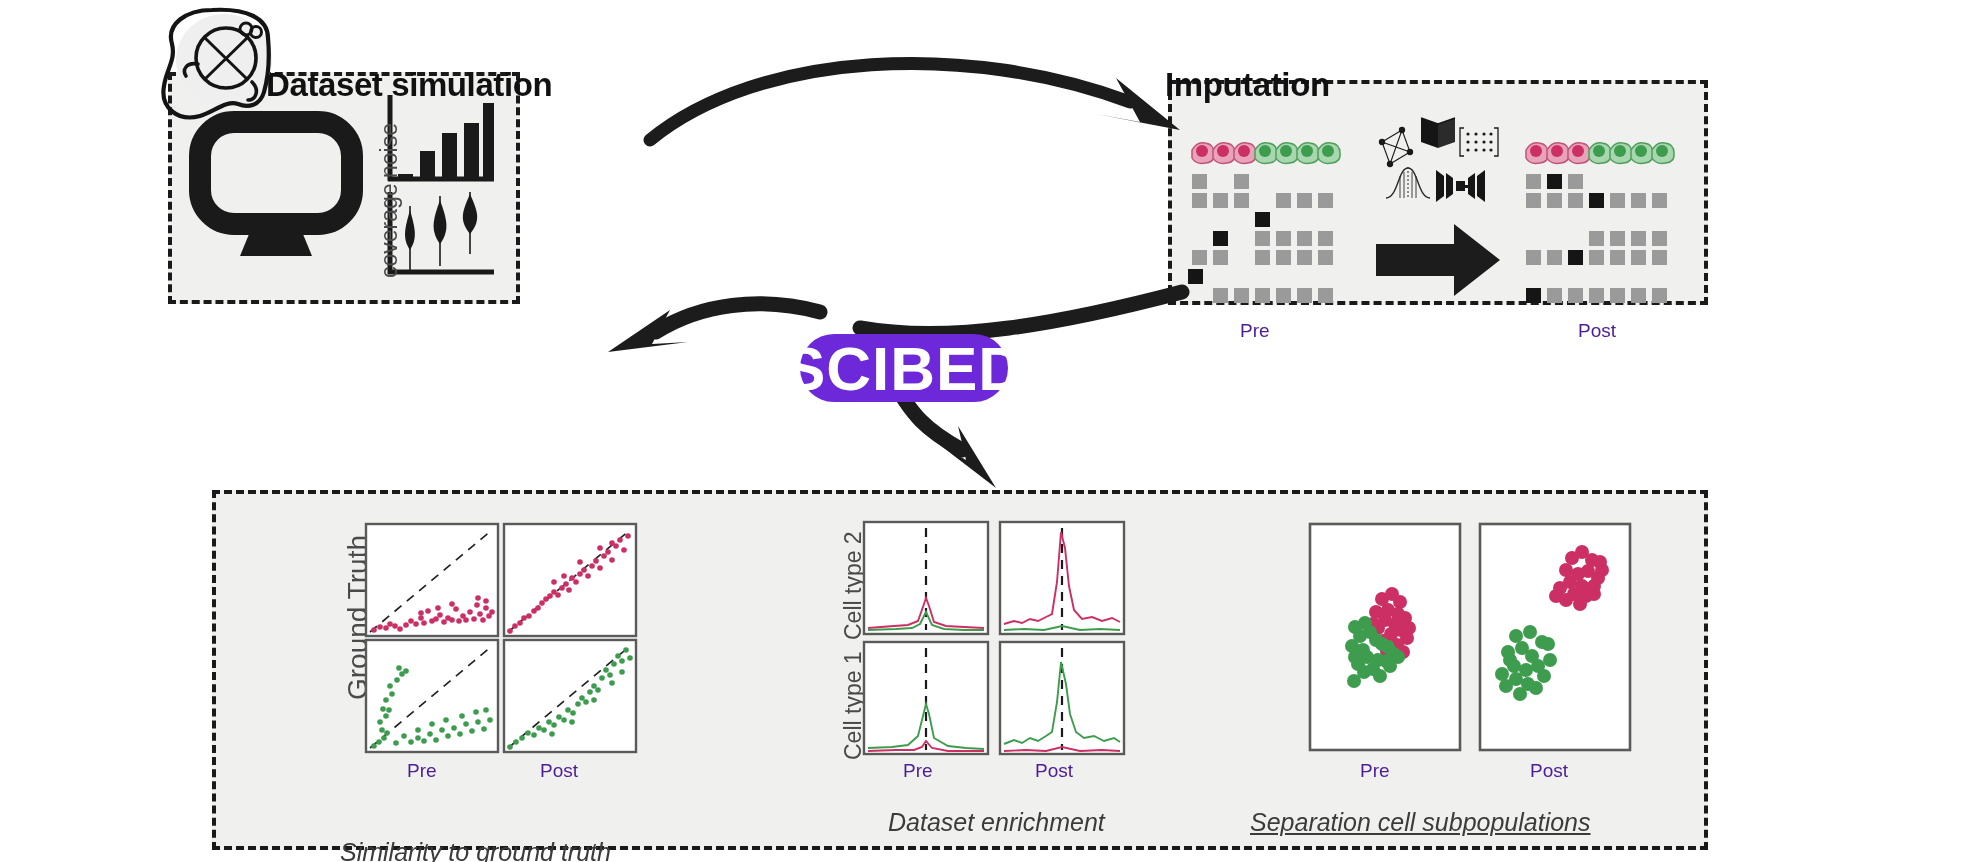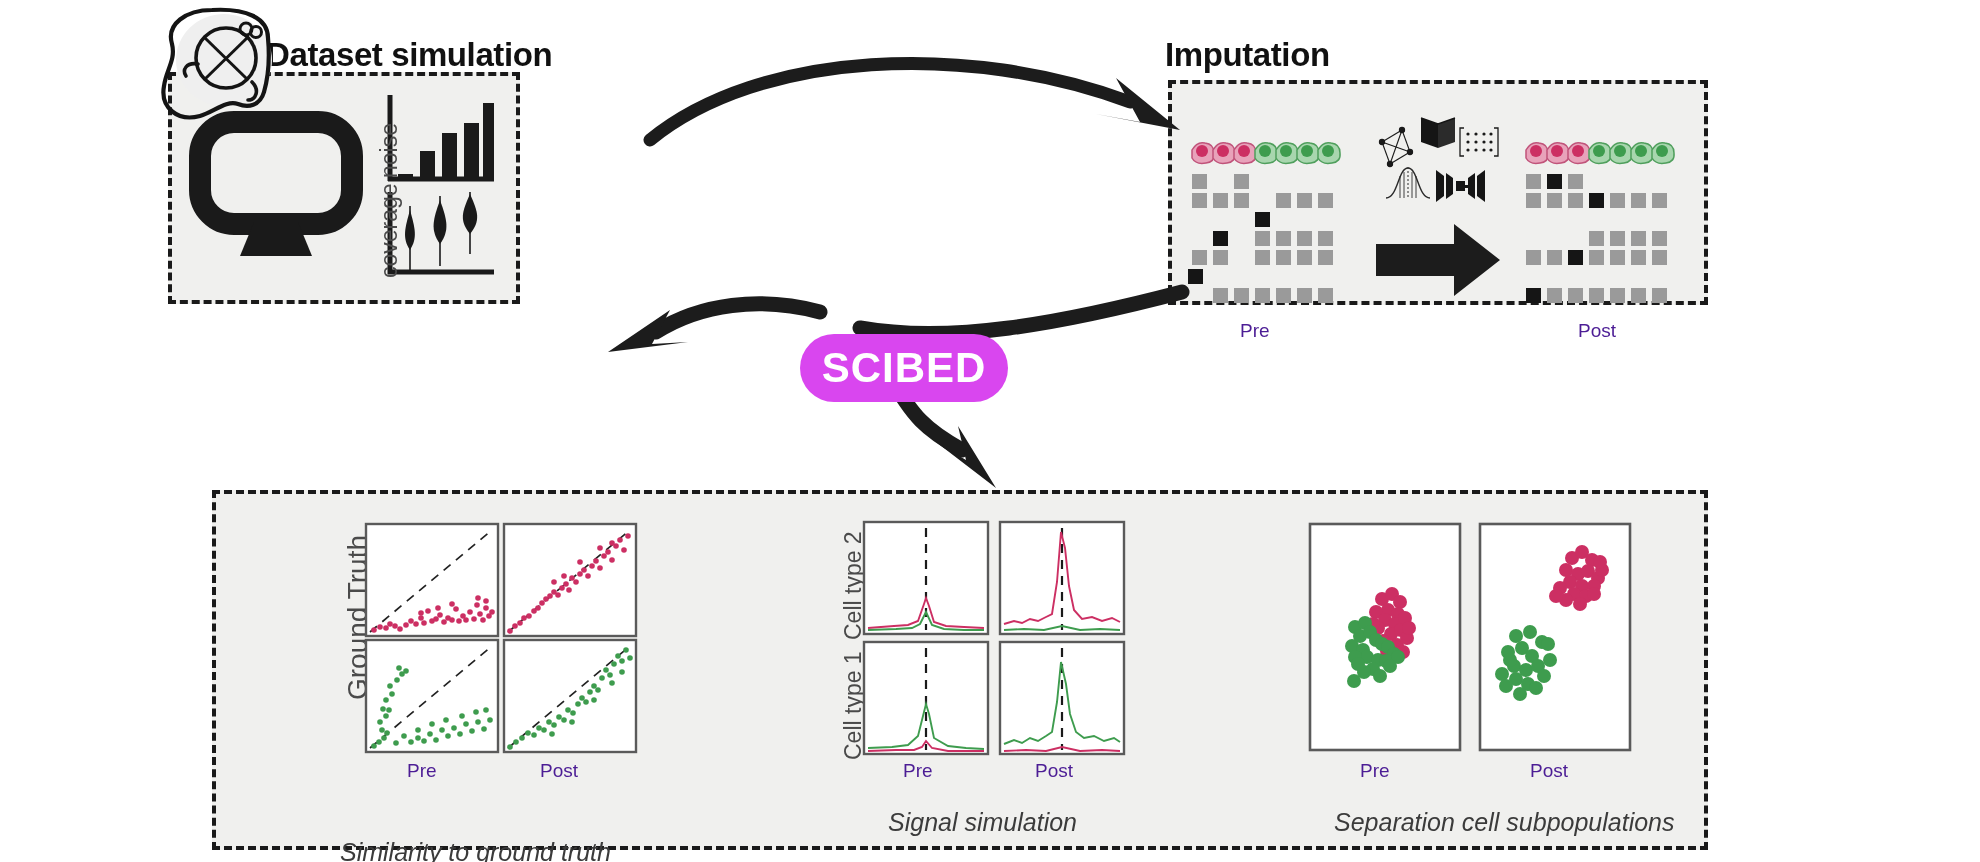--- a/index.html
+++ b/index.html
@@ -6,33 +6,33 @@
   body{width:1980px;height:862px;position:relative;overflow:hidden;
        font-family:"Liberation Sans","DejaVu Sans",sans-serif;}
   .stage{position:absolute;left:0;top:0;width:1980px;height:862px;}
   .abs{position:absolute;}
 
   
   .panel{position:absolute;background:#f0f0ee;border:4px dashed #1a1a1a;box-sizing:border-box;}
 
   
   .ptitle{position:absolute;font-weight:bold;color:#111;letter-spacing:-0.4px;
-          font-size:33px;white-space:nowrap;}
+          font-size:33px;white-space:nowrap;margin-top:30px;}
 
   
   .vlabel{position:absolute;transform-origin:0 0;transform:rotate(-90deg);
           color:#4a4a4a;white-space:nowrap;}
 
   .cap{position:absolute;font-style:italic;color:#3b3b3b;font-size:25px;white-space:nowrap;}
   .prepost{position:absolute;color:#4c1d95;font-size:19px;white-space:nowrap;}
 
   
-  .scibed{position:absolute;background:#d946ef;border-radius:34px;
+  .scibed{position:absolute;background:#6d28d9;border-radius:34px;
           display:flex;align-items:center;justify-content:center;
-          color:#fff;font-weight:bold;font-size:42px;letter-spacing:1px;}
+          color:#fff;font-weight:bold;font-size:62px;letter-spacing:1px;}
 
   svg{display:block;overflow:visible;}
 </style>
 </head>
 <body>
 
 <div class="stage">
 
   <div class="panel" style="left:168px;top:72px;width:352px;height:232px;"></div>
 
@@ -457,21 +457,21 @@
     <path d="M4 229 L32 228 L50 228 L58 225 L62 219 L68 226 L84 229 L104 229 L120 229" fill="none" stroke="#cc2f63" stroke-width="1.9"></path>
 
     <rect x="136" y="120" width="124" height="112" fill="#fff" stroke="#5a5a5a" stroke-width="2.4"></rect>
     <line x1="198" y1="126" x2="198" y2="228" stroke="#1a1a1a" stroke-width="2.2" stroke-dasharray="9 7"></line>
     <path d="M140 222 L150 218 L158 221 L166 216 L174 219 L182 214 L188 210 L193 180 L197 140 L202 162
              L206 192 L212 210 L220 216 L230 214 L240 219 L250 216 L256 220" fill="none" stroke="#3e9c4e" stroke-width="1.9"></path>
     <path d="M140 229 L162 228 L182 229 L198 225 L216 229 L238 228 L256 229" fill="none" stroke="#cc2f63" stroke-width="1.9"></path>
   </svg>
   <div class="prepost" style="left:903px;top:760px;">Pre</div>
   <div class="prepost" style="left:1035px;top:760px;">Post</div>
-  <div class="cap" style="left:888px;top:808px;">Signal simulation</div>
+  <div class="cap" style="left:888px;top:808px;">Dataset enrichment</div>
 
   <svg class="abs" style="left:1310px;top:524px;" width="320" height="230" viewBox="0 0 320 230">
 
     <rect x="0" y="0" width="150" height="226" fill="#fff" stroke="#5a5a5a" stroke-width="2.6"></rect>
     <g fill="#cc2f63">
       <circle cx="72" cy="75" r="7"></circle>
         <circle cx="82" cy="70" r="7"></circle>
         <circle cx="90" cy="78" r="7"></circle>
       <circle cx="78" cy="86" r="7"></circle>
         <circle cx="88" cy="90" r="7"></circle>
@@ -553,15 +553,15 @@
         <circle cx="234" cy="152" r="7"></circle>
         <circle cx="196" cy="162" r="7"></circle>
       <circle cx="210" cy="170" r="7"></circle>
         <circle cx="226" cy="164" r="7"></circle>
         <circle cx="240" cy="136" r="7"></circle>
       <circle cx="200" cy="136" r="7"></circle>
     </g>
   </svg>
   <div class="prepost" style="left:1360px;top:760px;">Pre</div>
   <div class="prepost" style="left:1530px;top:760px;">Post</div>
-  <div class="cap" style="left:1334px;top:808px;">Separation cell subpopulations</div>
+  <div class="cap" style="left:1250px;top:808px;text-decoration:underline;">Separation cell subpopulations</div>
 
 </div>
 
 </body></html>

